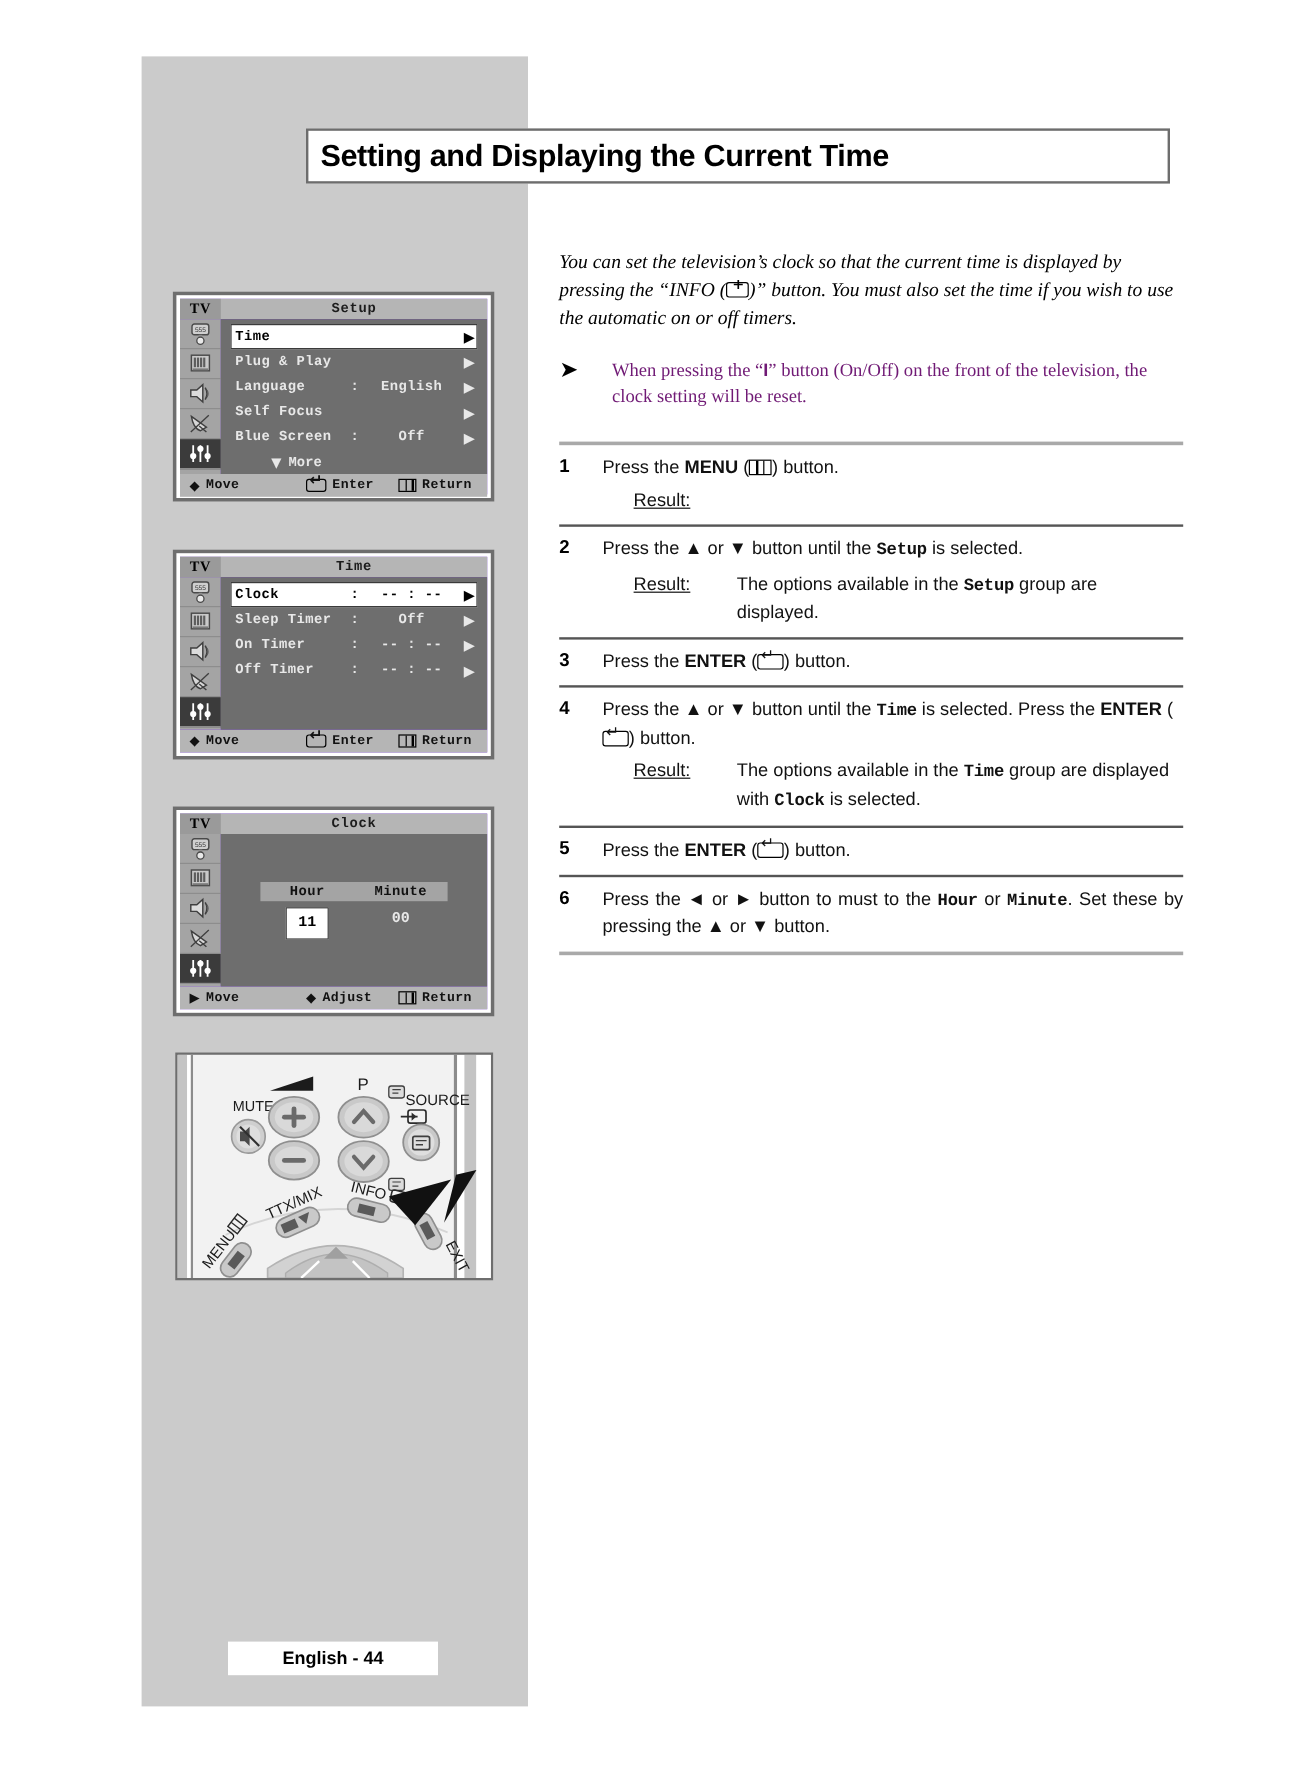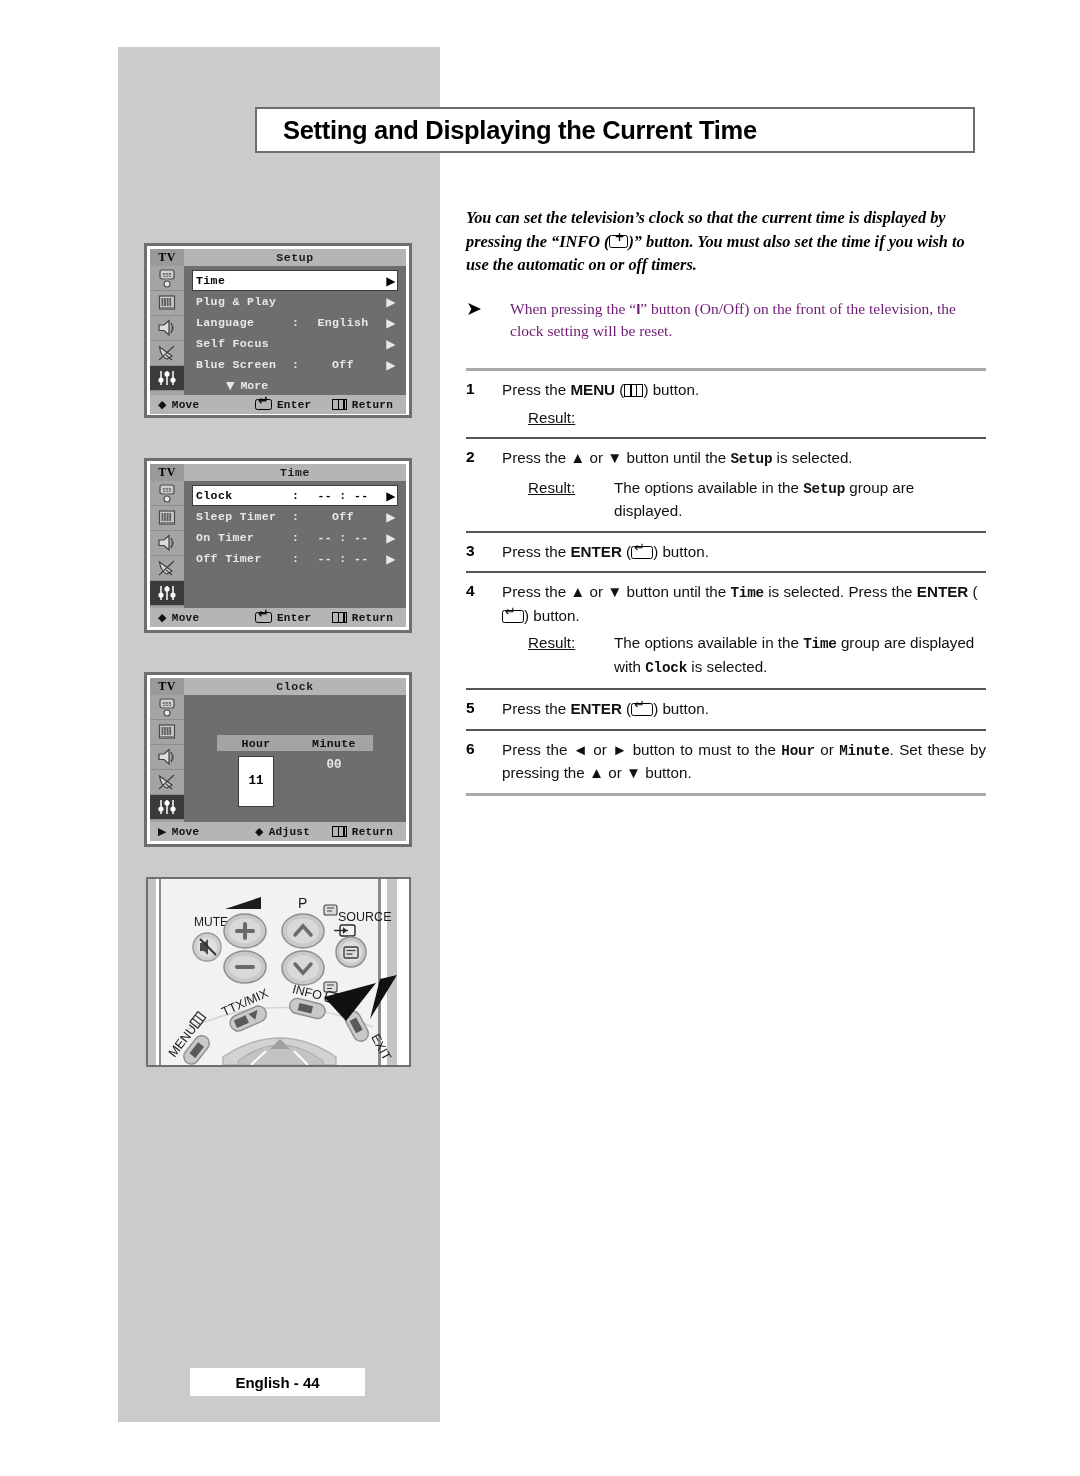--- a/index.html
+++ b/index.html
@@ -26,31 +26,31 @@
     background: #ffffff;
     border: 2px solid #6d6d6d;
     display: flex;
     align-items: center;
   }
   .title-text {
     font-size: 25.5px;
     font-weight: bold;
     color: #000;
     letter-spacing: -0.3px;
-    padding-left: 26px;
+    padding-left: 10px;
     white-space: nowrap;
   }
 
   
   .intro {
     position: absolute;
     left: 466px; top: 206px;
     width: 520px;
     font-style: italic;
-    font-weight: bold;
+    font-weight: normal;
     font-size: 16.3px;
     line-height: 23.5px;
     color: #000;
     font-family: "Liberation Serif", serif;
   }
   .intro .ico-info {
     display: inline-block;
     vertical-align: -1px;
   }
 
@@ -335,21 +335,21 @@
     margin-top: 5px;
     font-family: "Liberation Mono", monospace;
     font-weight: bold;
     font-size: 12.5px;
   }
   .clock-vals > div { width: 78px; display: flex; justify-content: center; }
   .hour-box {
     background: #fff;
     color: #000;
     border: 1.5px solid #3b3b3b;
-    padding: 16px 9px;
+    padding: 4px 9px;
     line-height: 17px;
   }
   .min-box { color: #e8e8e8; line-height: 19px; }
 
   
   .remote-box {
     position: absolute;
     left: 146px; top: 877px;
     width: 265px; height: 190px;
     border: 2px solid #6e6e6e;

